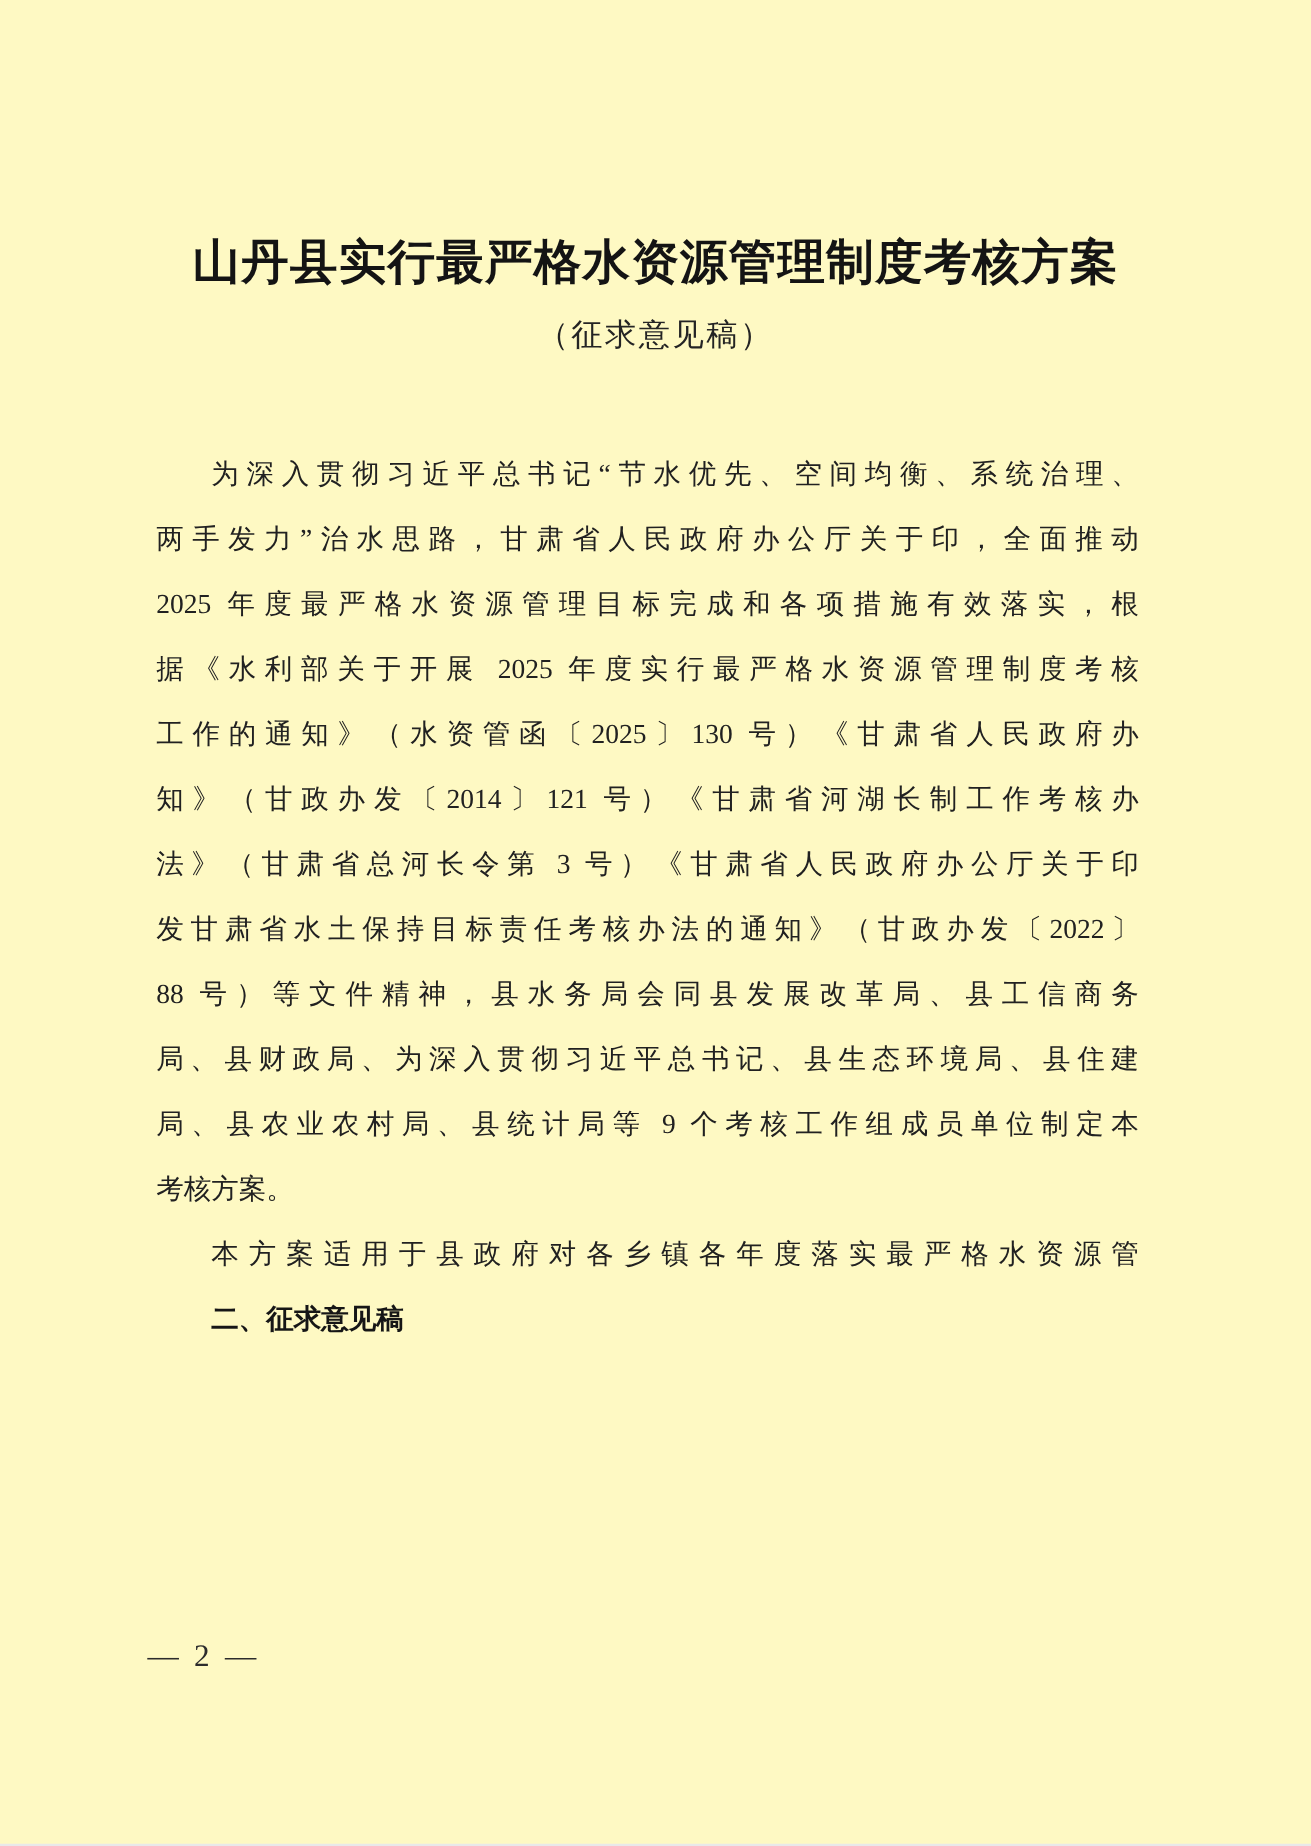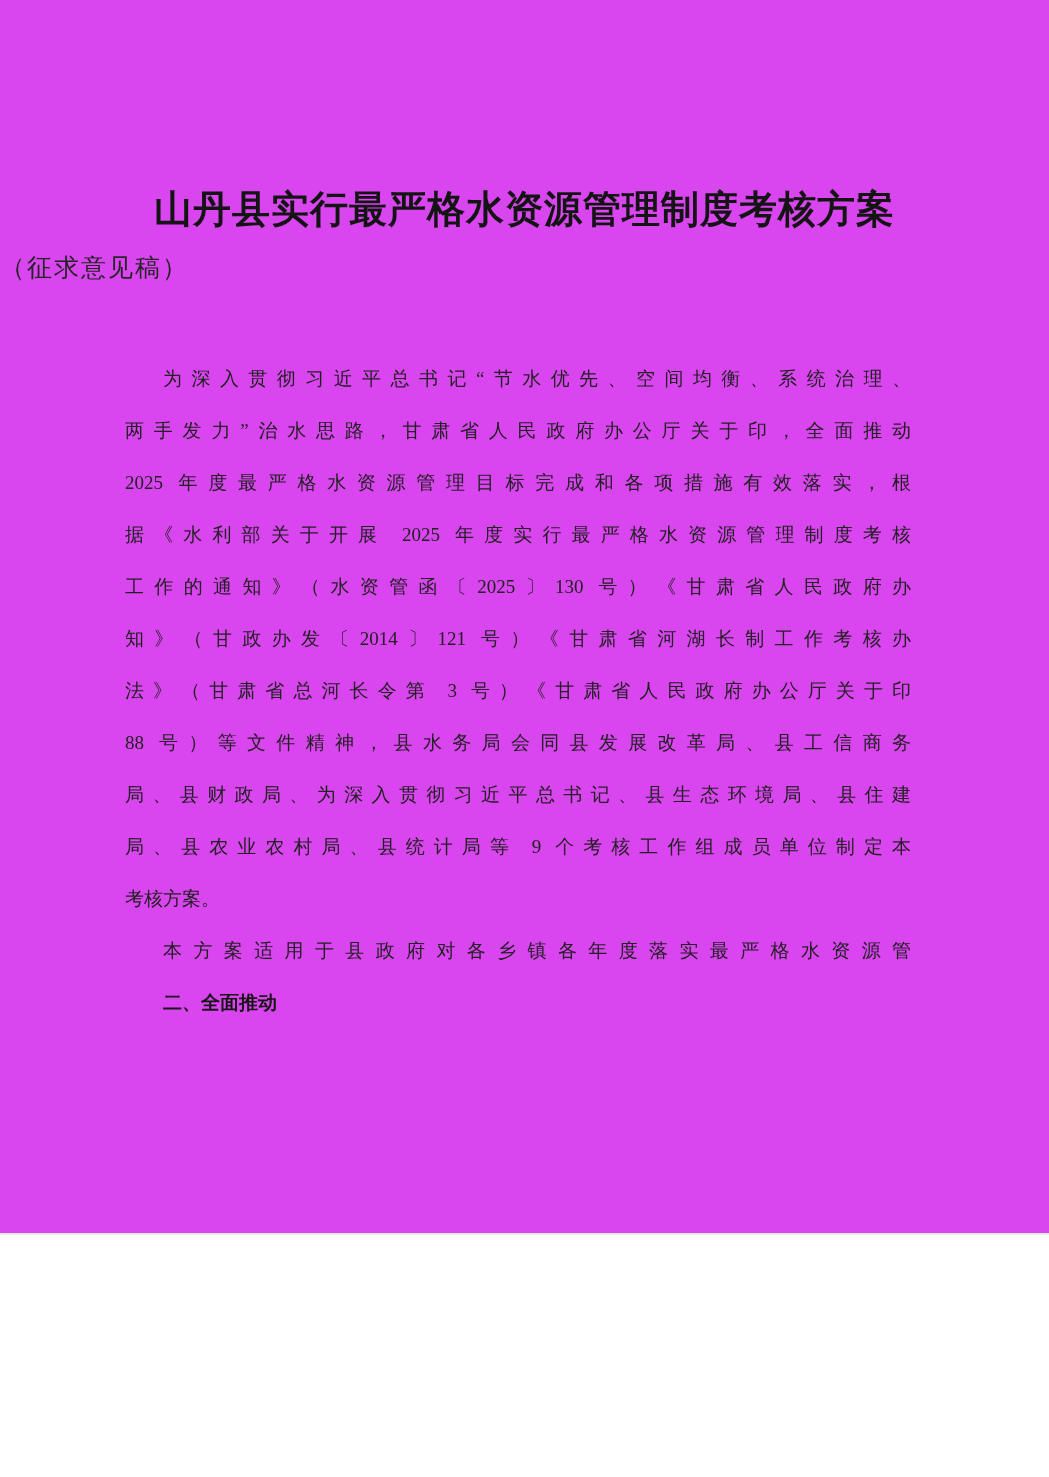--- a/index.html
+++ b/index.html
@@ -3,22 +3,22 @@
 <meta charset="utf-8">
 <style>
   html, body {
     margin: 0;
     padding: 0;
     background: #ffffff;
   }
   .page {
     position: relative;
     width: 1049px;
-    height: 1235px;
-    background: #d946ef;
+    height: 1477px;
+    background: #fef9c3;
     overflow: hidden;
     font-family: "Liberation Serif", serif;
     color: #1e1e1e;
   }
   .page::after { 
     content: "";
     position: absolute;
     left: 0; right: 0; bottom: 0;
     height: 2px;
     background: #e9e9e9;
@@ -34,31 +34,31 @@
     font-weight: 700;
     letter-spacing: 1px;
     color: #141414;
     font-family: "Liberation Serif", serif;
   }
   .subtitle {
     position: absolute;
     top: 251px;
     left: 0;
     width: 100%;
-    text-align: left;
+    text-align: center;
     font-size: 25px;
     letter-spacing: 2px;
     color: #242424;
   }
   .bodytext {
     position: absolute;
     top: 353px;
     left: 125px;
     width: 786px;
-    font-size: 19px;
+    font-size: 22px;
     color: #212121;
   }
   .ln {
     height: 52px;
     line-height: 52px;
     white-space: nowrap;
     overflow: hidden;
   }
   .ln.full {
     white-space: normal;
@@ -93,23 +93,24 @@
   <div class="subtitle">（征求意见稿）</div>
 
   <div class="bodytext">
     <div class="ln first full">为深入贯彻习近平总书记“节水优先、空间均衡、系统治理、</div>
     <div class="ln full">两手发力”治水思路，甘肃省人民政府办公厅关于印，全面推动</div>
     <div class="ln full">2025 年度最严格水资源管理目标完成和各项措施有效落实，根</div>
     <div class="ln full">据《水利部关于开展 2025 年度实行最严格水资源管理制度考核</div>
     <div class="ln full">工作的通知》（水资管函〔2025〕130 号）《甘肃省人民政府办</div>
     <div class="ln full">知》（甘政办发〔2014〕121 号）《甘肃省河湖长制工作考核办</div>
     <div class="ln full">法》（甘肃省总河长令第 3 号）《甘肃省人民政府办公厅关于印</div>
+    <div class="ln full">发甘肃省水土保持目标责任考核办法的通知》（甘政办发〔2022〕</div>
     <div class="ln full">88 号）等文件精神，县水务局会同县发展改革局、县工信商务</div>
     <div class="ln full">局、县财政局、为深入贯彻习近平总书记、县生态环境局、县住建</div>
     <div class="ln full">局、县农业农村局、县统计局等 9 个考核工作组成员单位制定本</div>
     <div class="ln">考核方案。</div>
     <div class="ln first full">本方案适用于县政府对各乡镇各年度落实最严格水资源管</div>
-    <div class="ln heading">二、全面推动</div>
+    <div class="ln heading">二、征求意见稿</div>
   </div>
 
   <div class="page-number">— 2 —</div>
 
 </div>
 
 </body></html>

